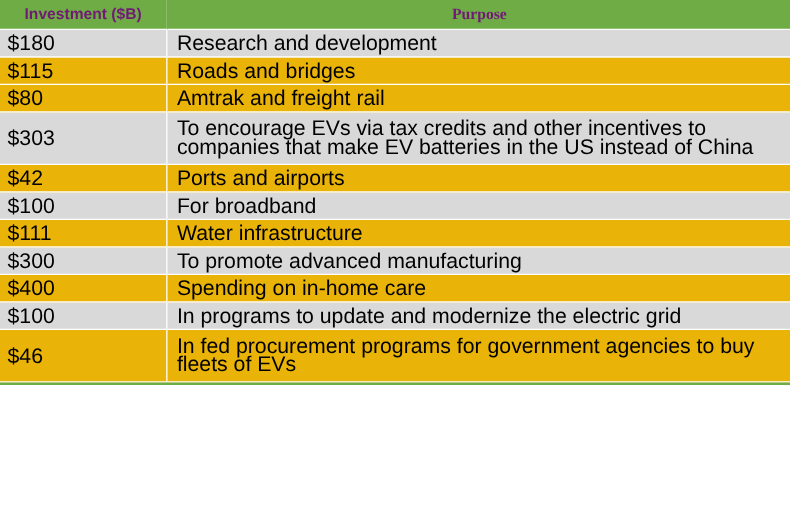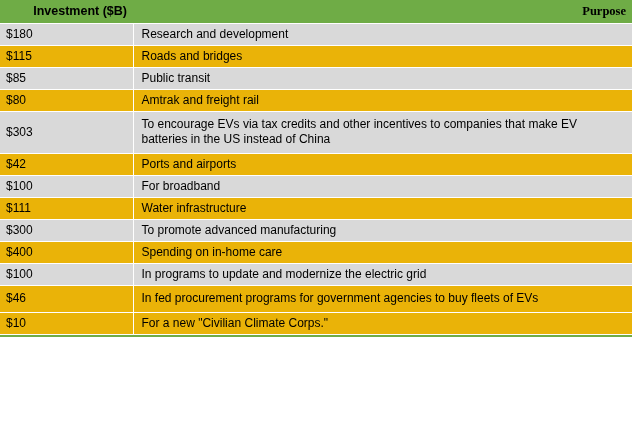--- a/index.html
+++ b/index.html
@@ -17,36 +17,36 @@
   table.invest-table {
     border-collapse: collapse;
     width: 632px;
     table-layout: fixed;
   }
   table.invest-table col.c-amount { width: 133px; }
   table.invest-table col.c-purpose { width: 499px; }
 
   thead th {
     background: #6FAC46;
-    color: #000000;
+    color: #701a75;
     font-size: 12.5px;
     font-weight: bold;
-    text-align: right;
+    text-align: center;
     padding: 4px 6px 5px 6px;
     vertical-align: middle;
     border: none;
     line-height: 14px;
   }
   thead th.th-purpose {
     padding-left: 8px;
     font-family: Liberation Serif, serif;
   }
 
   tbody td {
-    font-size: 12px;
+    font-size: 17px;
     line-height: 15px;
     padding: 3px 6px 3px 6px;
     vertical-align: middle;
     border-bottom: 1px solid #ffffff;
     border-top: 1px solid #ffffff;
   }
   tbody td.td-purpose {
     padding-left: 8px;
     border-left: 1px solid #ffffff;
   }
@@ -82,24 +82,20 @@
   </thead>
   <tbody id="table-body">
       <tr class="shade">
         <td class="td-amount">$180</td>
         <td class="td-purpose">Research and development</td>
       </tr>
       <tr class="plain">
         <td class="td-amount">$115</td>
         <td class="td-purpose">Roads and bridges</td>
       </tr>
-      <tr class="shade">
-        <td class="td-amount">$85</td>
-        <td class="td-purpose">Public transit</td>
-      </tr>
       <tr class="plain">
         <td class="td-amount">$80</td>
         <td class="td-purpose">Amtrak and freight rail</td>
       </tr>
       <tr class="shade tall">
         <td class="td-amount">$303</td>
         <td class="td-purpose">To encourage EVs via tax credits and other incentives to companies that make EV batteries in the US instead of China</td>
       </tr>
       <tr class="plain">
         <td class="td-amount">$42</td>
@@ -122,19 +118,15 @@
         <td class="td-purpose">Spending on in-home care</td>
       </tr>
       <tr class="shade">
         <td class="td-amount">$100</td>
         <td class="td-purpose">In programs to update and modernize the electric grid</td>
       </tr>
       <tr class="plain tall">
         <td class="td-amount">$46</td>
         <td class="td-purpose">In fed procurement programs for government agencies to buy fleets of EVs</td>
       </tr>
-      <tr class="plain">
-        <td class="td-amount">$10</td>
-        <td class="td-purpose">For a new "Civilian Climate Corps."</td>
-      </tr>
     </tbody>
 </table>
 <div class="bottom-rule"></div>
 
 </body></html>

